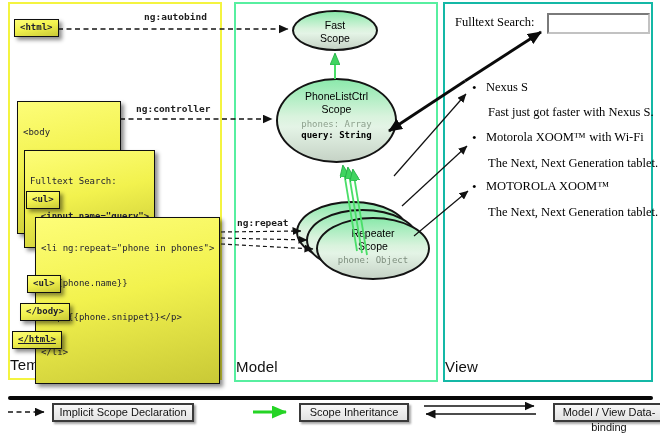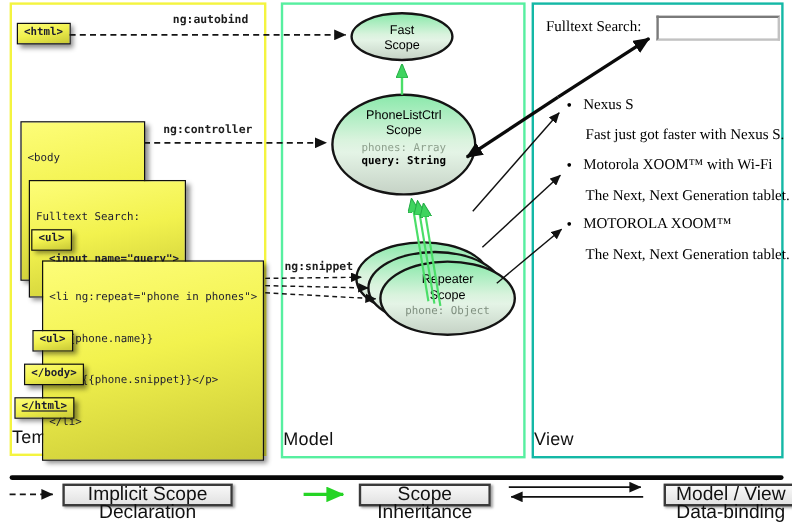--- a/index.html
+++ b/index.html
@@ -30,21 +30,21 @@
   .serif{font-family:"Liberation Serif",serif;font-size:12.5px;color:#000;}
   .v-row{position:absolute;z-index:2;}
   .v-bullet{display:inline-block;width:14px;font-size:13px;vertical-align:top;}
   .v-input{position:absolute;left:547px;top:13px;width:95px;height:15px;background:#fff;
            border:2px solid;border-color:#7a7a7a #c2c2c2 #c2c2c2 #7a7a7a;z-index:2;}
   .separator{position:absolute;left:8px;top:396px;width:645px;height:4px;background:#070707;
              border-radius:2px;z-index:2;}
   .legend-box{position:absolute;top:403px;height:19px;box-sizing:border-box;z-index:2;
               background:linear-gradient(#f8f8f8,#e2e2e2);border:2px solid #3a3a3a;
               box-shadow:1.5px 1.5px 2px rgba(0,0,0,.35);
-              font-size:16px;line-height:15px;text-align:center;color:#111;}
+              font-size:11px;line-height:15px;text-align:center;color:#111;}
   svg.overlay{position:absolute;left:0;top:0;z-index:4;pointer-events:none;}
 </style>
 </head>
 <body>
 
 <div class="stage">
 
   <div class="col col-template">
     <div class="col-label">Template</div>
   </div>
@@ -78,21 +78,21 @@
   </div>
 
   <div class="code tag" style="left:27px;top:275px;">&lt;ul&gt;</div>
 
   <div class="code tag" style="left:20px;top:303px;">&lt;/body&gt;</div>
 
   <div class="code tag" style="left:12px;top:331px;text-decoration:underline;">&lt;/html&gt;</div>
 
   <div class="arrow-label" style="left:144px;top:11px;">ng:autobind</div>
   <div class="arrow-label" style="left:136px;top:103px;">ng:controller</div>
-  <div class="arrow-label" style="left:237px;top:217px;">ng:snippet</div>
+  <div class="arrow-label" style="left:237px;top:217px;">ng:repeat</div>
 
   <div class="ellipse" style="left:292px;top:10px;width:86px;height:41px;padding-top:7px;">
     <div class="e-title">Fast</div>
     <div class="e-title">Scope</div>
   </div>
 
   <div class="ellipse" style="left:276px;top:78px;width:121px;height:85px;padding-top:10px;">
     <div class="e-title">PhoneListCtrl</div>
     <div class="e-title">Scope</div>
     <div style="height:4px;"></div>

